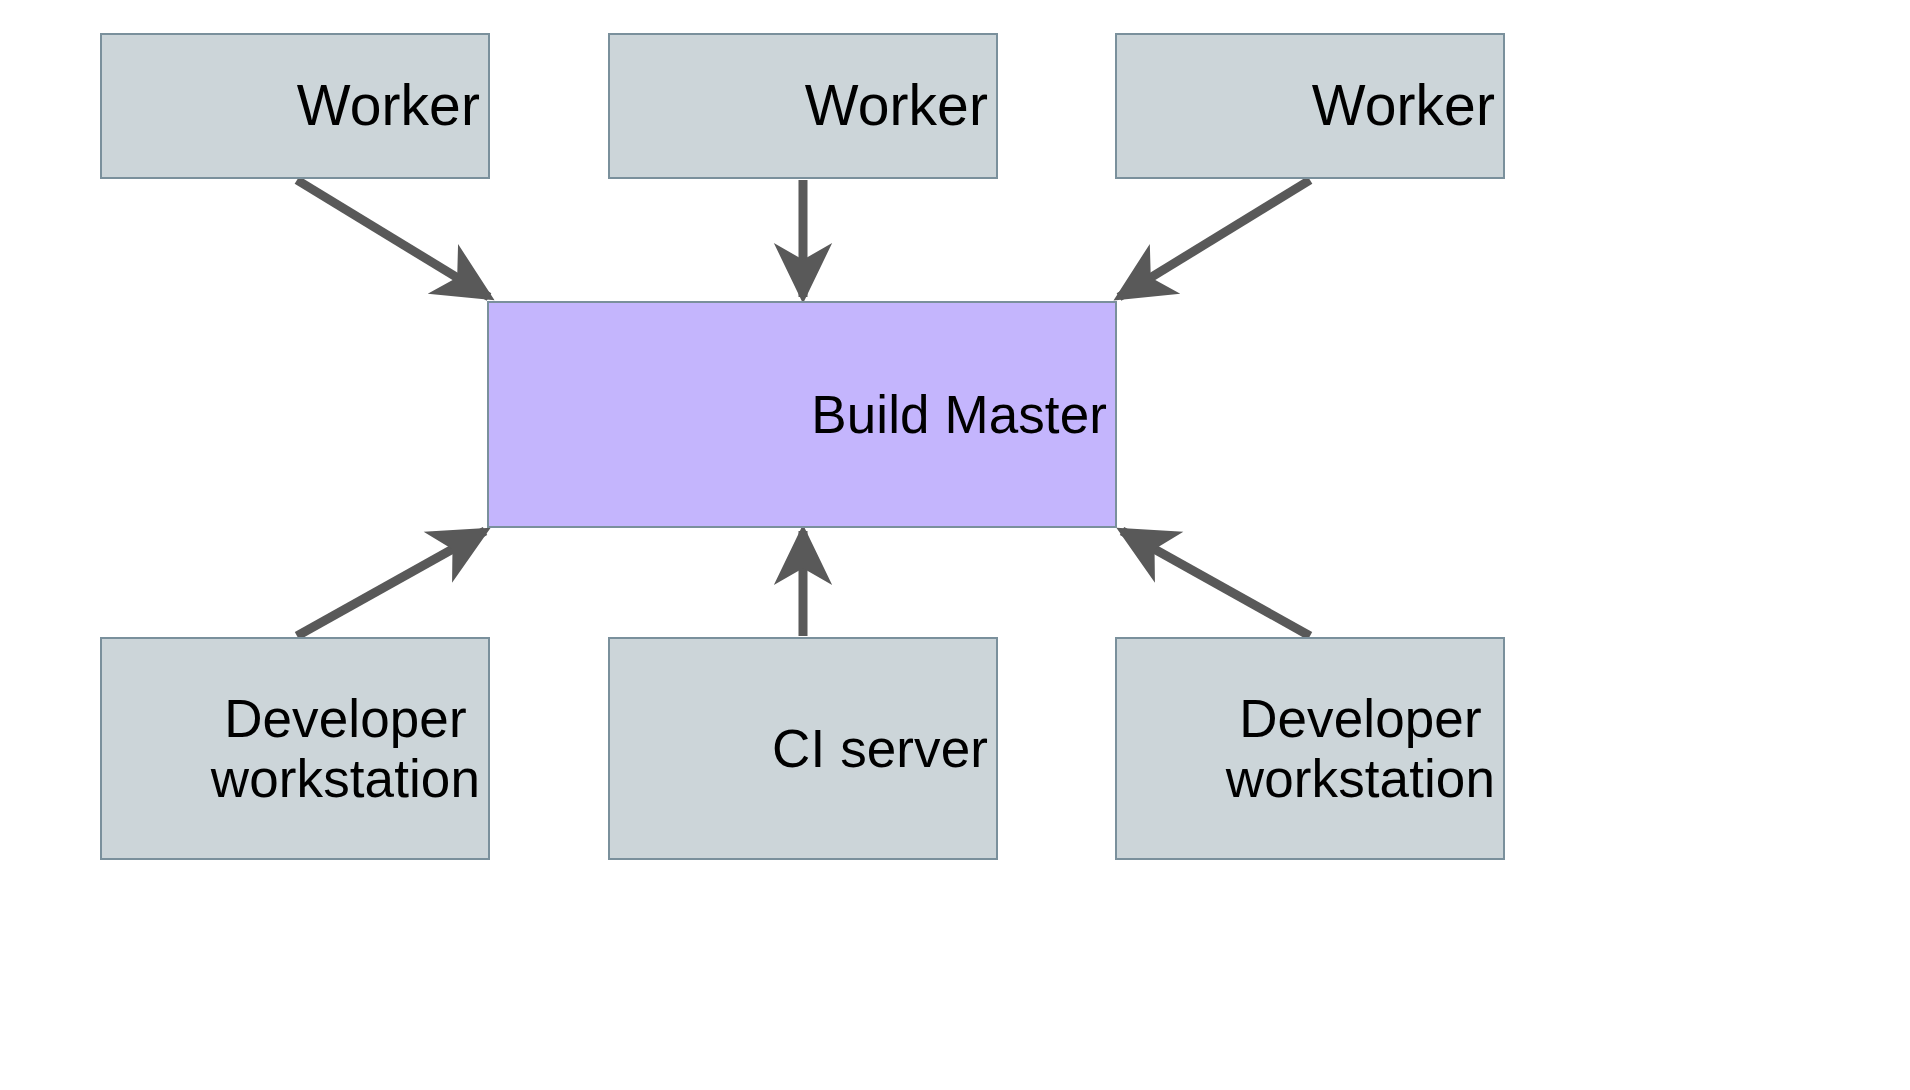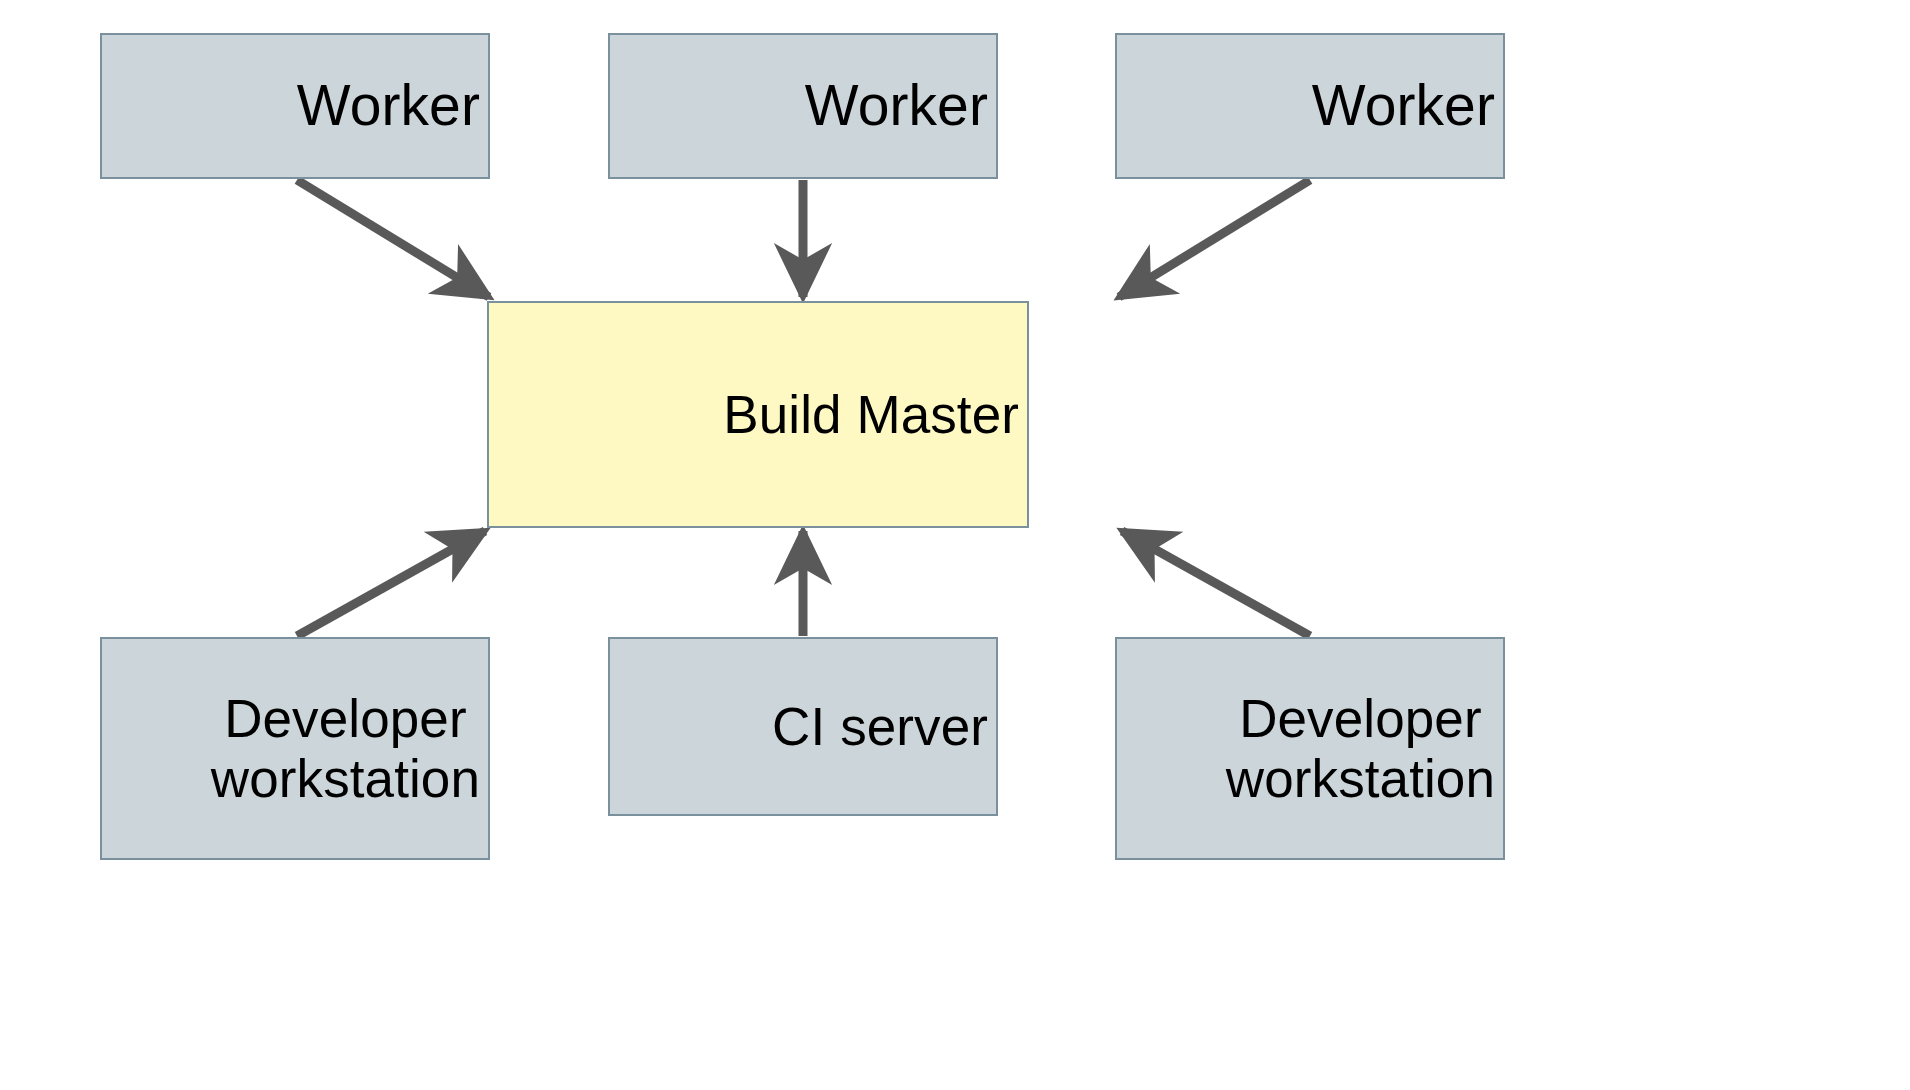--- a/index.html
+++ b/index.html
@@ -73,30 +73,30 @@
   </div>
 
   <div class="node" style="left: 608px; top: 33px; width: 390px; height: 146px; font-size: 57px; background: rgb(204, 213, 217); border-color: rgb(122, 144, 156); color: rgb(0, 0, 0);">
     <span class="node-label">Worker</span>
   </div>
 
   <div class="node" style="left: 1115px; top: 33px; width: 390px; height: 146px; font-size: 57px; background: rgb(204, 213, 217); border-color: rgb(122, 144, 156); color: rgb(0, 0, 0);">
     <span class="node-label">Worker</span>
   </div>
 
-  <div class="node" style="left: 487px; top: 301px; width: 542px; height: 227px; font-size: 53px; background: #fef9c3; border-color: rgb(122, 144, 156); color: rgb(0, 0, 0); padding-left: 21px;">
+  <div class="node" style="left: 487px; top: 301px; width: 630px; height: 227px; font-size: 53px; background: #c4b5fd; border-color: rgb(122, 144, 156); color: rgb(0, 0, 0); padding-left: 21px;">
     <span class="node-label">Build Master</span>
   </div>
 
   <div class="node" style="left: 100px; top: 637px; width: 390px; height: 223px; font-size: 53px; background: rgb(204, 213, 217); border-color: rgb(122, 144, 156); color: rgb(0, 0, 0);">
     <span class="node-label">Developer
 workstation</span>
   </div>
 
-  <div class="node" style="left: 608px; top: 637px; width: 390px; height: 179px; font-size: 53px; background: rgb(204, 213, 217); border-color: rgb(122, 144, 156); color: rgb(0, 0, 0);">
+  <div class="node" style="left: 608px; top: 637px; width: 390px; height: 223px; font-size: 53px; background: rgb(204, 213, 217); border-color: rgb(122, 144, 156); color: rgb(0, 0, 0);">
     <span class="node-label">CI server</span>
   </div>
 
   <div class="node" style="left: 1115px; top: 637px; width: 390px; height: 223px; font-size: 53px; background: rgb(204, 213, 217); border-color: rgb(122, 144, 156); color: rgb(0, 0, 0);">
     <span class="node-label">Developer
 workstation</span>
   </div>
 
 </div>
 

